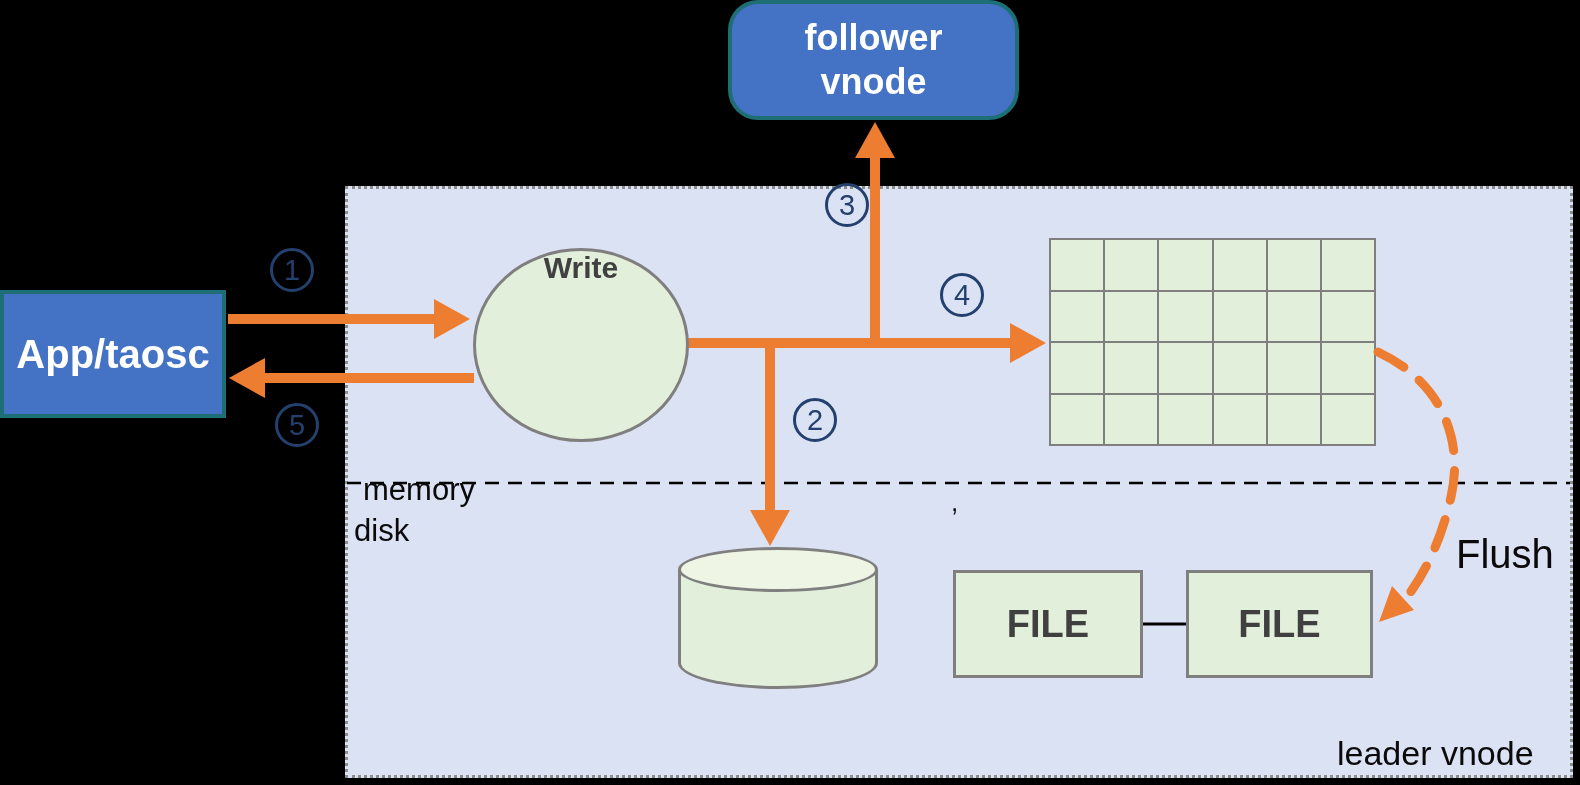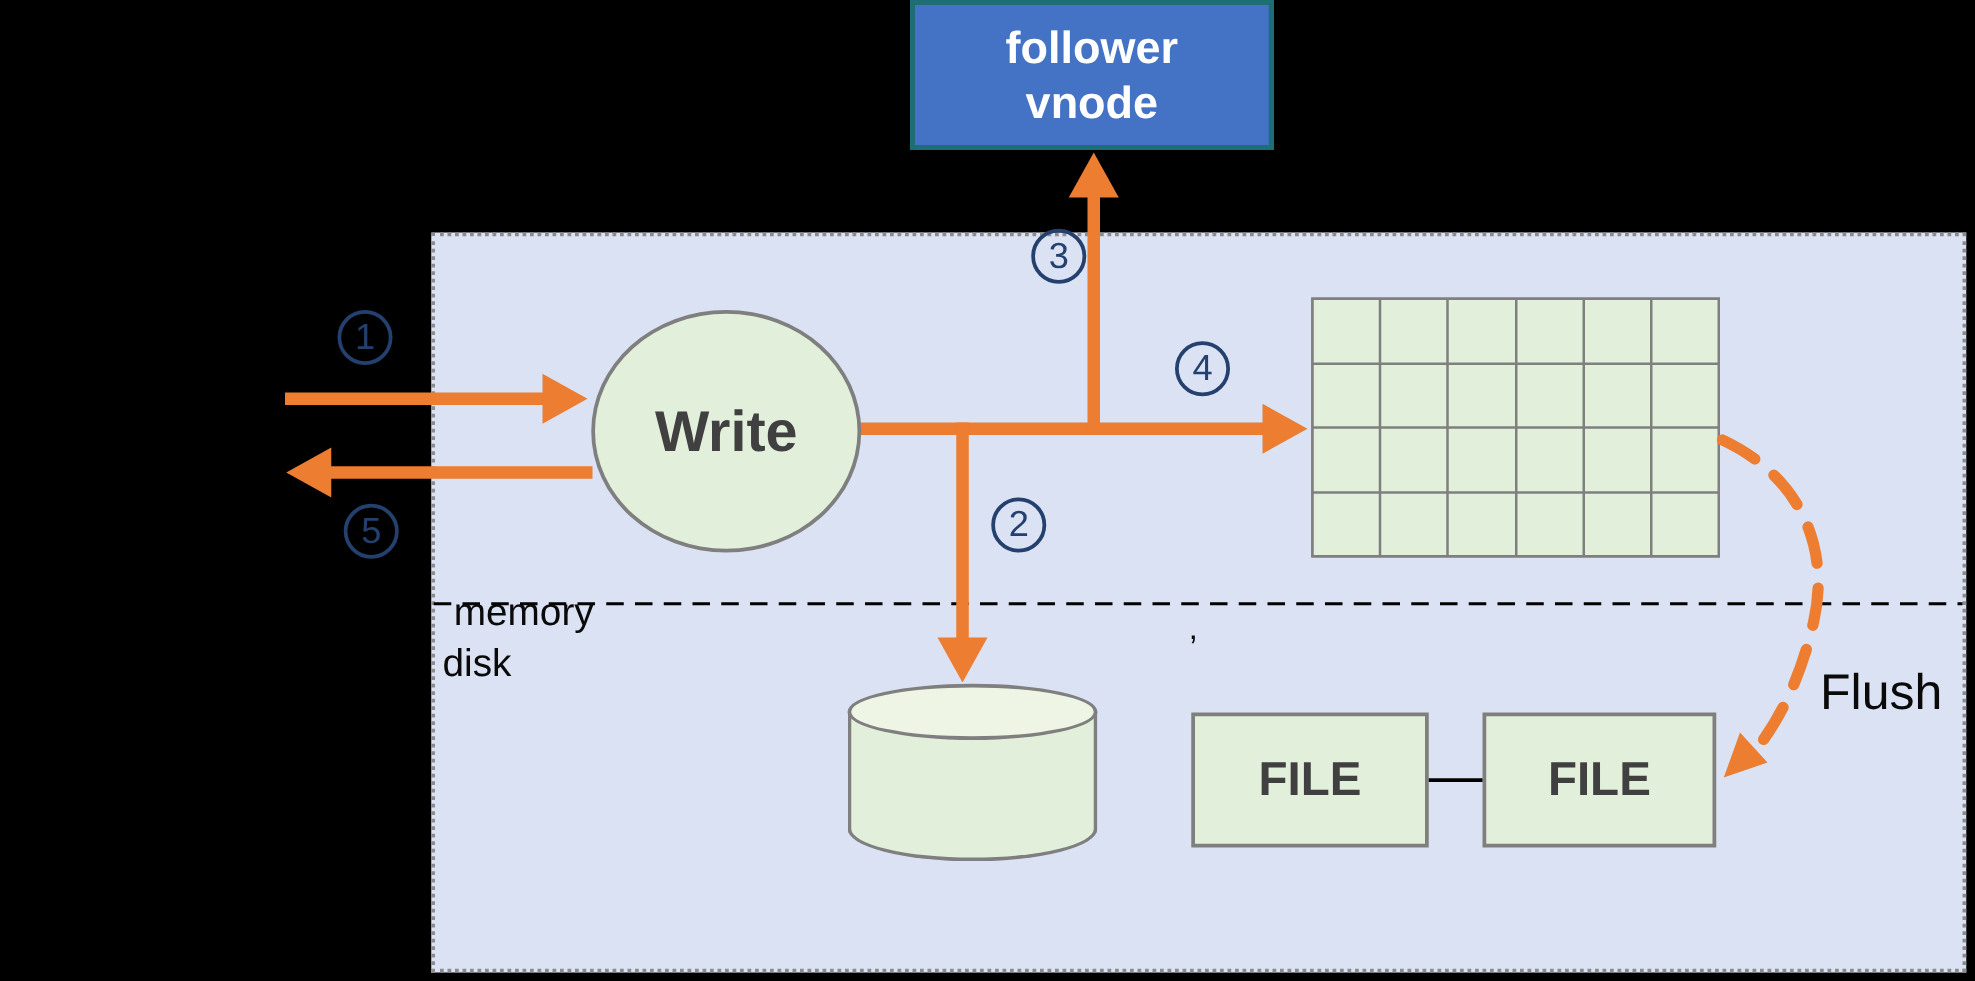--- a/index.html
+++ b/index.html
@@ -26,27 +26,27 @@
   .container{
     position:absolute;left:345px;top:186px;width:1228px;height:592px;
     background:var(--container-fill);
     border:3px dotted var(--container-border);
   }
   .node-blue{
     position:absolute;background:var(--blue-fill);border:4px solid var(--blue-border);
     color:#ffffff;font-weight:bold;display:flex;align-items:center;justify-content:center;
     text-align:center;
   }
-  .follower{left:728px;top:0;width:291px;height:120px;font-size:36px;line-height:1.22;white-space:pre-line;}
+  .follower{left:728px;top:0;width:291px;height:120px;font-size:36px;line-height:1.22;white-space:pre-line;border-radius:30px;}
   .app{left:0;top:290px;width:226px;height:128px;font-size:40px;}
   .write-circle{
     position:absolute;left:473px;top:248px;width:216px;height:194px;border-radius:50%;
     background:var(--green-fill);border:3px solid var(--green-border);
-    display:flex;align-items:center;justify-content:center;
-    font-size:46px;font-weight:bold;color:var(--dark-text);
+    display:flex;justify-content:center;
+    font-size:30px;font-weight:bold;color:var(--dark-text);
   }
   .memtable{
     position:absolute;left:1049px;top:238px;width:327px;height:208px;
     background:var(--green-border);border:2px solid var(--green-border);
     display:grid;gap:2px;
   }
   .memtable .cell{background:var(--green-fill);}
   .cyl-body{
     position:absolute;left:678px;top:569px;width:200px;height:120px;
     background:var(--green-fill);
@@ -157,28 +157,32 @@
     <polygon class="arrow-head" points="875,122 855,158 895,158"></polygon>
 
     <path class="flush-curve" d="M1378,352 C1442,382 1464,440 1451,497 C1440,546 1420,584 1396,610"></path>
     <polygon class="arrow-head" points="1379,622 1392,586 1414,610"></polygon>
   </svg>
 
   <div class="node-blue follower">
     <span>follower
 vnode</span>
   </div>
+  <div class="node-blue app">
+    <span>App/taosc</span>
+  </div>
 
   <div class="write-circle">
     <span>Write</span>
   </div>
 
   <div class="lbl lbl-memory">memory</div>
   <div class="lbl lbl-disk">disk</div>
   <div class="lbl lbl-flush">Flush</div>
+  <div class="lbl lbl-leader">leader vnode</div>
   <div class="lbl lbl-tick">,</div>
 
   <div class="badge badge-1">1</div>
   <div class="badge badge-2">2</div>
   <div class="badge badge-3">3</div>
   <div class="badge badge-4">4</div>
   <div class="badge badge-5">5</div>
 
 </div>
 

